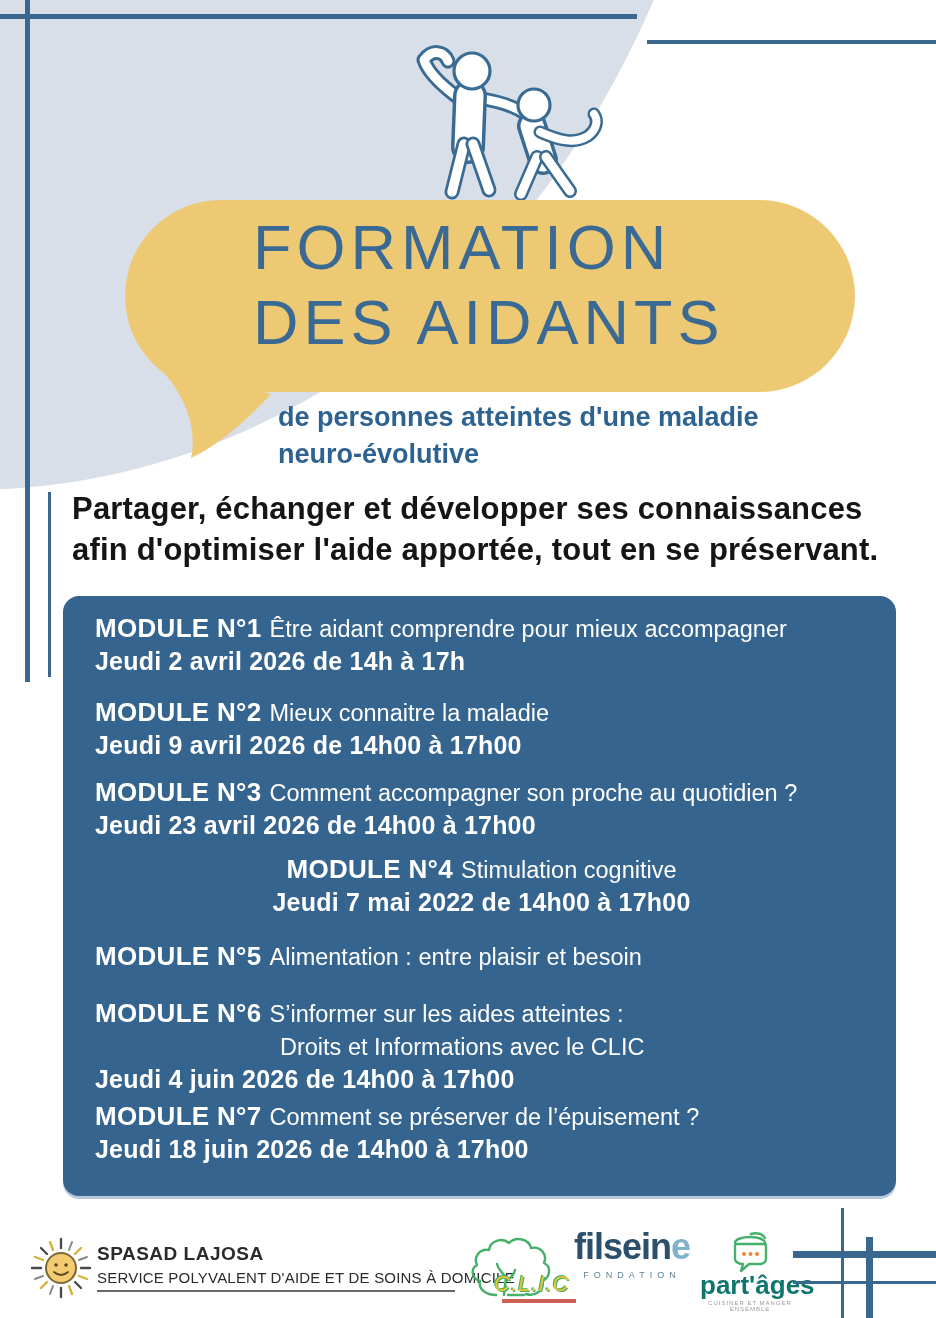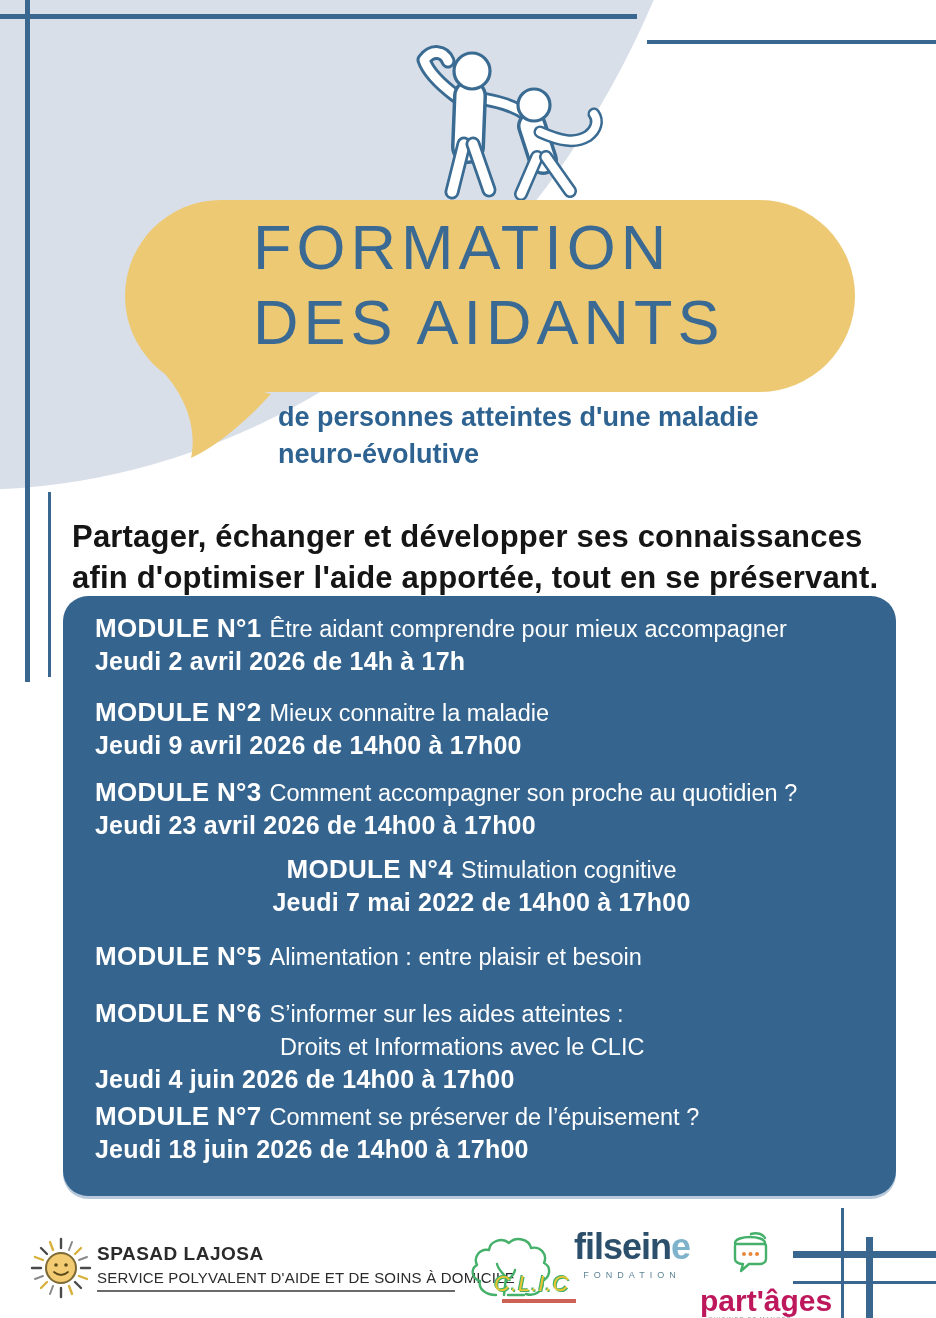--- a/index.html
+++ b/index.html
@@ -34,28 +34,28 @@
   .title{
     position:absolute;left:253px;top:210px;width:560px;
     color:#3a6a94;font-size:63px;letter-spacing:5px;font-weight:400;
     line-height:75px;white-space:nowrap;
   }
   .subtitle{
     position:absolute;left:278px;top:399px;
     color:#2e6391;font-size:27px;font-weight:bold;line-height:37px;
   }
   .intro{
-    position:absolute;left:72px;top:516px;
+    position:absolute;left:72px;top:488px;
     color:#151515;font-size:31px;font-weight:bold;line-height:41px;letter-spacing:.2px;
   }
 
   
   .panel{
     position:absolute;left:63px;top:596px;width:833px;height:600px;
-    background:#35648e;border-radius:25px;box-sizing:border-box;
+    background:#35648e;border-radius:16px;box-sizing:border-box;
     padding:16px 28px 0 32px;color:#ffffff;
     box-shadow:0 3px 0 rgba(175,195,215,.9);
   }
   .module{margin:0;}
   .module:nth-child(1){margin-bottom:20px;}
   .module:nth-child(2){margin-bottom:16px;}
   .module:nth-child(3){margin-bottom:13px;}
   .module:nth-child(4){margin-bottom:23px;text-align:center;}
   .module:nth-child(5){margin-bottom:23px;}
   .module:nth-child(6){margin-bottom:6px;}
@@ -83,21 +83,21 @@
   }
   .clic-tagline{position:absolute;left:36px;top:66px;width:74px;height:4px;background:#c0392b;opacity:.8;}
 
   .filseine-logo{position:absolute;left:572px;top:1px;width:120px;text-align:center;}
   .filseine-name{font-size:36px;font-weight:bold;color:#2c4f6b;letter-spacing:-1px;}
   .filseine-name .lite{color:#7fb2cb;}
   .filseine-sub{font-size:9px;color:#5f8396;letter-spacing:5px;margin-top:2px;}
 
   .partages-logo{position:absolute;left:700px;top:6px;width:100px;text-align:center;}
   .pot-icon{display:block;margin:0 auto;}
-  .partages-name{font-size:30px;font-weight:bold;color:#be185d;line-height:24px;margin-top:16px;}
+  .partages-name{font-size:26px;font-weight:bold;color:#0f766e;line-height:24px;}
   .partages-sub{font-size:6px;color:#9a9a9a;letter-spacing:1px;margin-top:3px;}
 </style>
 </head>
 <body>
 
 <div class="poster">
 
   <div class="bg-ellipse"></div>
 
   <div class="line line-top-h"></div>

